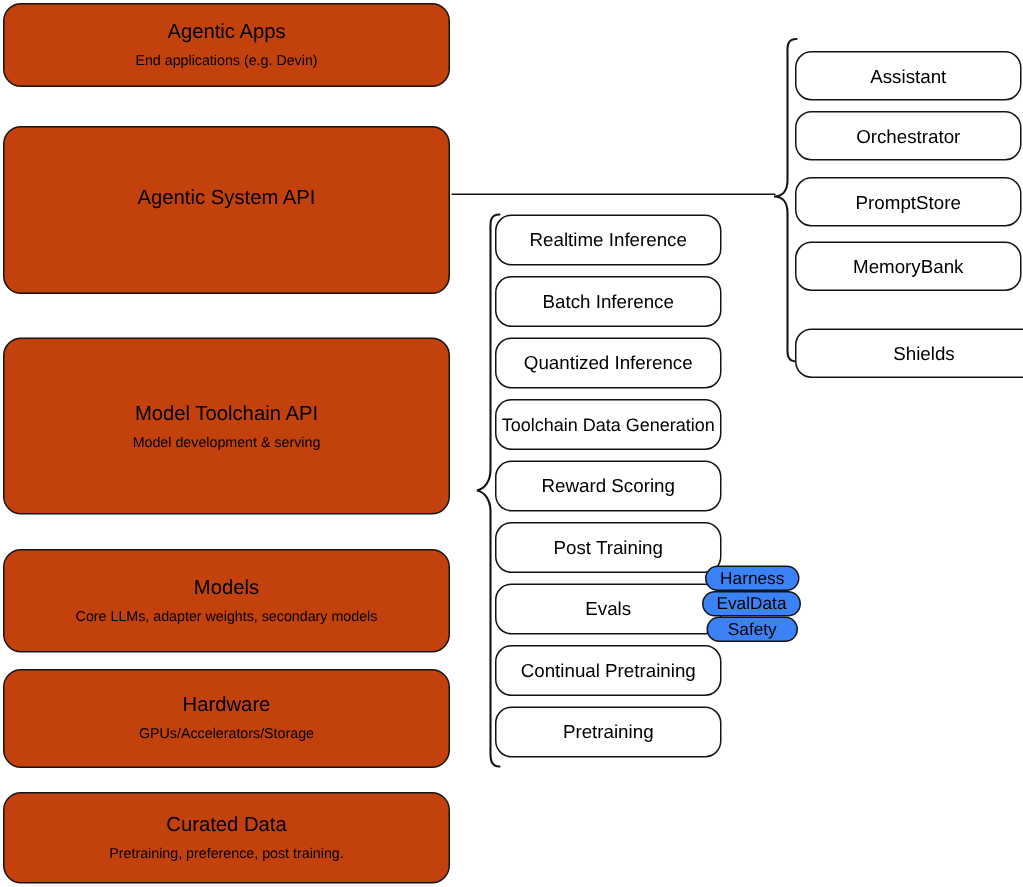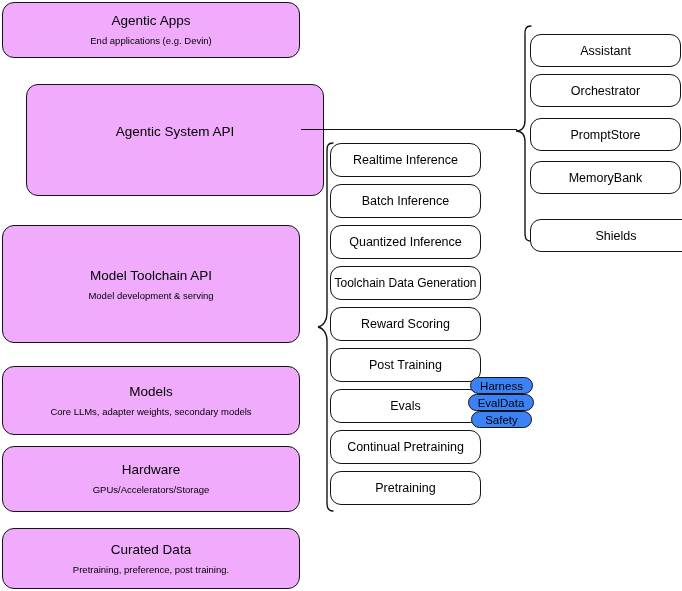--- a/index.html
+++ b/index.html
@@ -19,21 +19,21 @@
     overflow: hidden;
     background: #ffffff;
   }
 
   
   .box {
     position: absolute;
     box-sizing: border-box;
     border: 1.4px solid #141414;
     border-radius: 12px;
-    background: #f0abfc;
+    background: #c2410c;
     display: flex;
     flex-direction: column;
     align-items: center;
     justify-content: center;
     text-align: center;
     line-height: 1.25;
   }
   .box .title {
     font-size: 13.5px;
     color: #000;
@@ -94,21 +94,21 @@
 </head>
 <body>
 
 <div id="canvas">
 
   <div class="box layer-box" style="left:2px; top:2px; width:298px; height:56px;">
     <div class="title">Agentic Apps</div>
     <div class="sub">End applications (e.g. Devin)</div>
   </div>
 
-  <div class="box layer-box" style="left:2px; top:84px; width:298px; height:112px; justify-content:flex-start; padding-top:39px;margin-left:24px;">
+  <div class="box layer-box" style="left:2px; top:84px; width:298px; height:112px; justify-content:flex-start; padding-top:39px;">
     <div class="title">Agentic System API</div>
   </div>
 
   <div class="box layer-box" style="left:2px; top:225px; width:298px; height:118px; justify-content:flex-start; padding-top:42px;">
     <div class="title">Model Toolchain API</div>
     <div class="sub">Model development &amp; serving</div>
   </div>
 
   <div class="box layer-box" style="left:2px; top:366px; width:298px; height:69px;">
     <div class="title">Models</div>

